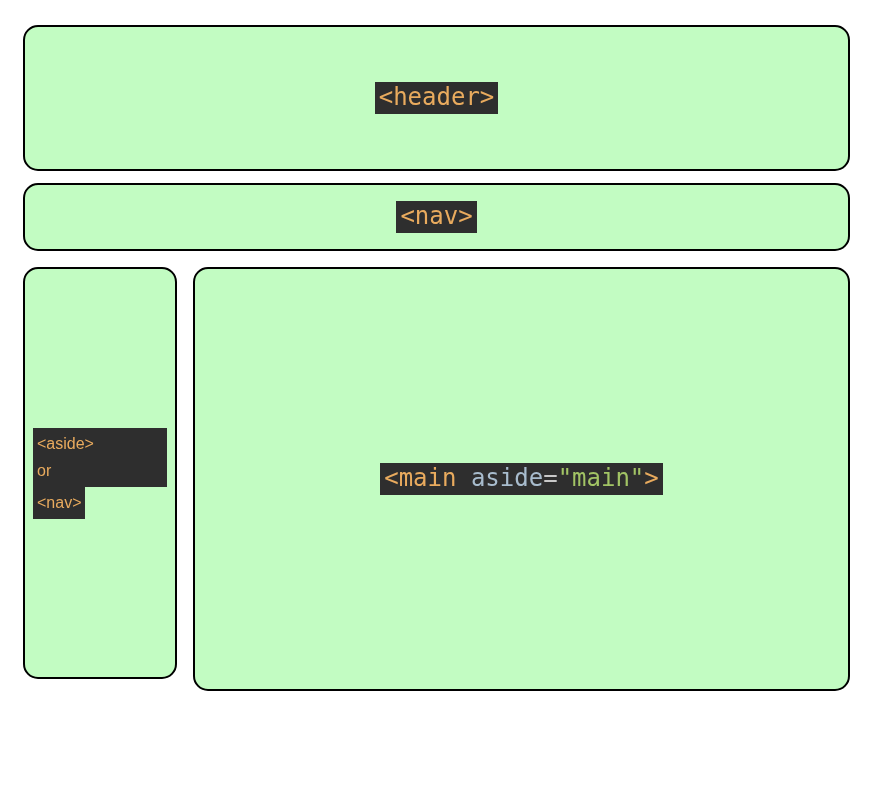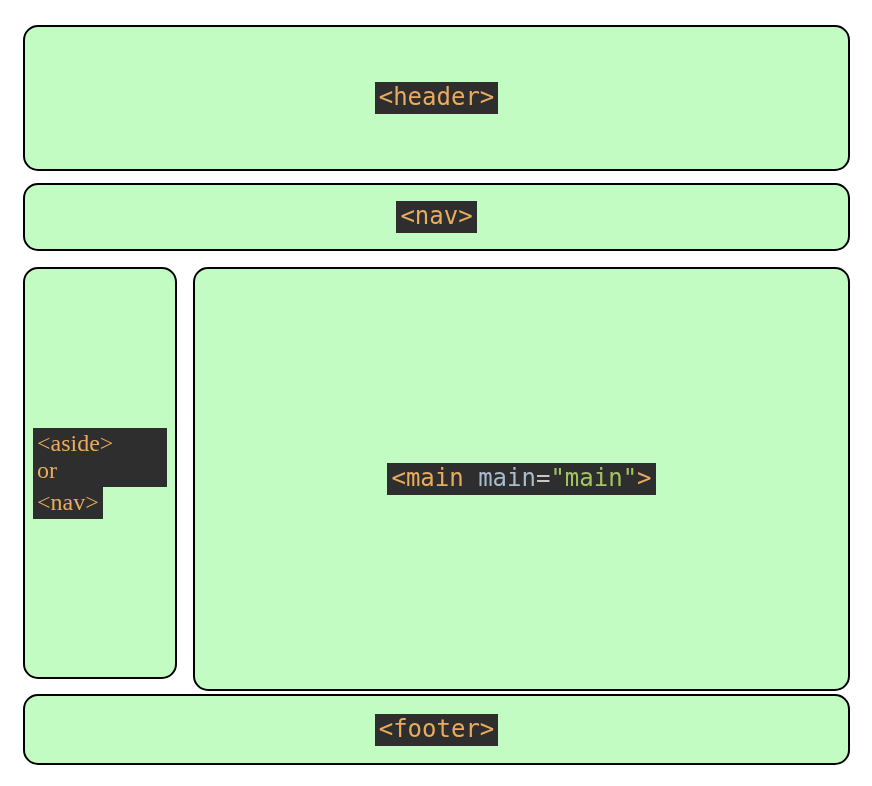--- a/index.html
+++ b/index.html
@@ -84,22 +84,22 @@
     color: var(--tag-text);
     padding: 2px 4px 3px;
     white-space: pre;
   }
   .main-label .attr-name  { color: var(--attr-name-text); }
   .main-label .equals     { color: var(--equals-text); }
   .main-label .attr-value { color: var(--attr-value-text); }
   .main-label .tag        { color: var(--tag-text); text-align: center; }
   .aside-label {
     width: 100%;
-    font-family: Liberation Serif, serif;
-    font-size: 24px;
+    font-family: Liberation Sans, sans-serif;
+    font-size: 16px;
     line-height: 27px;
     color: var(--tag-text);
   }
   .aside-label .lbl-block {
     background: var(--label-bg);
     padding: 2px 4px 3px;
   }
   .aside-label .lbl-inline {
     display: inline-block;
     background: var(--label-bg);
@@ -125,22 +125,19 @@
       <div class="aside-label">
         <div class="lbl-block">
           <span>&lt;aside&gt;</span><br>
           <span>or</span>
         </div>
         <span class="lbl-inline">&lt;nav&gt;</span>
       </div>
     </section>
 
     <section class="box main-box">
-      <span class="code-label main-label"><span class="tag">&lt;main </span><span class="attr-name">main</span><span class="equals">=</span><span class="attr-value">"main"</span><span class="tag">&gt;</span></span>
+      <span class="code-label main-label"><span class="tag">&lt;main </span><span class="attr-name">aside</span><span class="equals">=</span><span class="attr-value">"main"</span><span class="tag">&gt;</span></span>
     </section>
 
   </div>
 
-  <section class="box footer-box">
-    <span class="code-label">&lt;footer&gt;</span>
-  </section>
 
 </div>
 
 </body></html>

